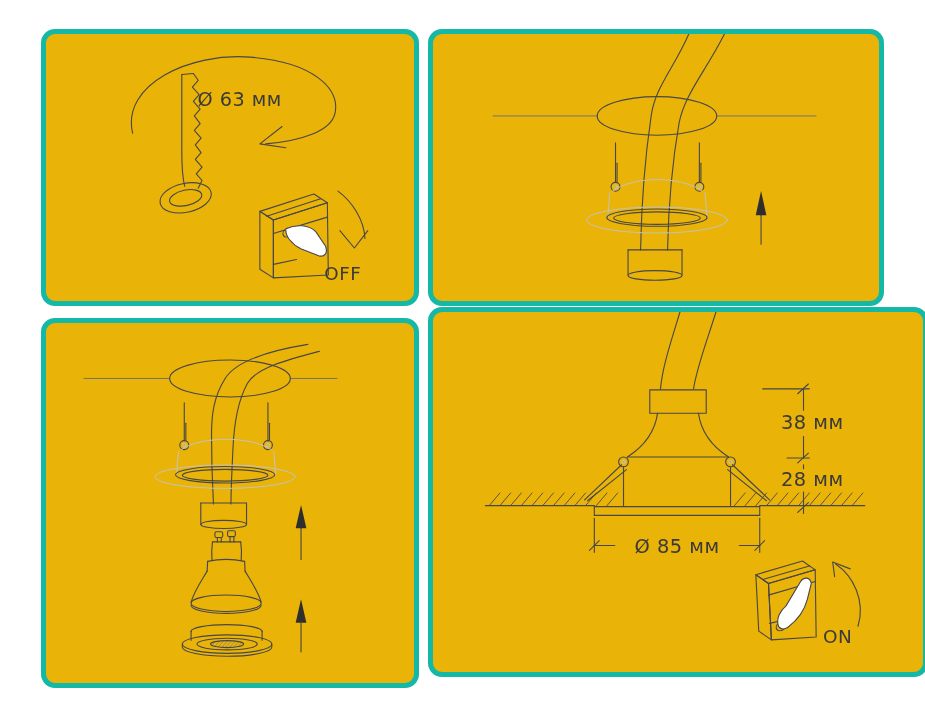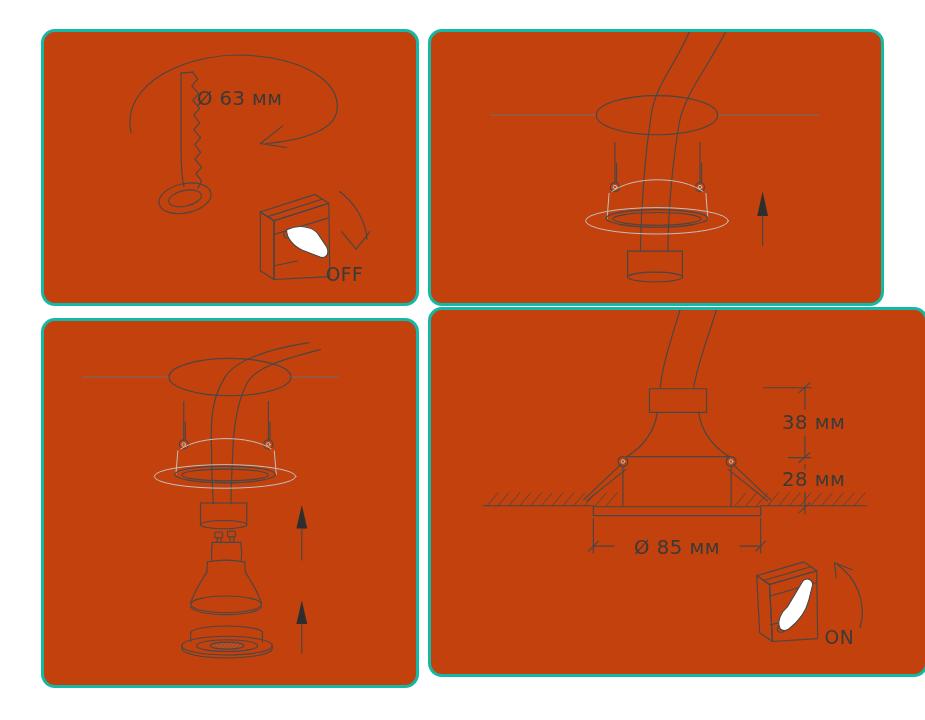--- a/index.html
+++ b/index.html
@@ -1,18 +1,18 @@
 <!DOCTYPE html>
 <html><head>
 <meta charset="utf-8">
 <style>
   html,body{margin:0;padding:0;background:#ffffff;}
   #stage{position:relative;width:925px;height:720px;background:#ffffff;overflow:hidden;
          font-family:"DejaVu Sans","Liberation Sans",sans-serif;}
-  .panel{position:absolute;background:#c2410c;border:3px solid #14b8a6;border-radius:14px;box-sizing:border-box;}
+  .panel{position:absolute;background:#eab308;border:5px solid #14b8a6;border-radius:14px;box-sizing:border-box;}
   .p1{left:41px;top:29px;width:378px;height:277px;}
   .p2{left:428px;top:29px;width:456px;height:277px;}
   .p3{left:41px;top:318px;width:378px;height:370px;}
   .p4{left:428px;top:307px;width:500px;height:370px;}
   svg{display:block;width:100%;height:100%;}
   svg text{fill:#3a3a3a;letter-spacing:.5px;}
   .lbl{font-size:20px;}
   .lbl-sm{font-size:19px;}
   .stroke-d{stroke:#474747;fill:none;stroke-width:1.15;stroke-linecap:round;stroke-linejoin:round;}
   .stroke-m{stroke:#6f6f6f;fill:none;stroke-width:1;stroke-linecap:round;}

